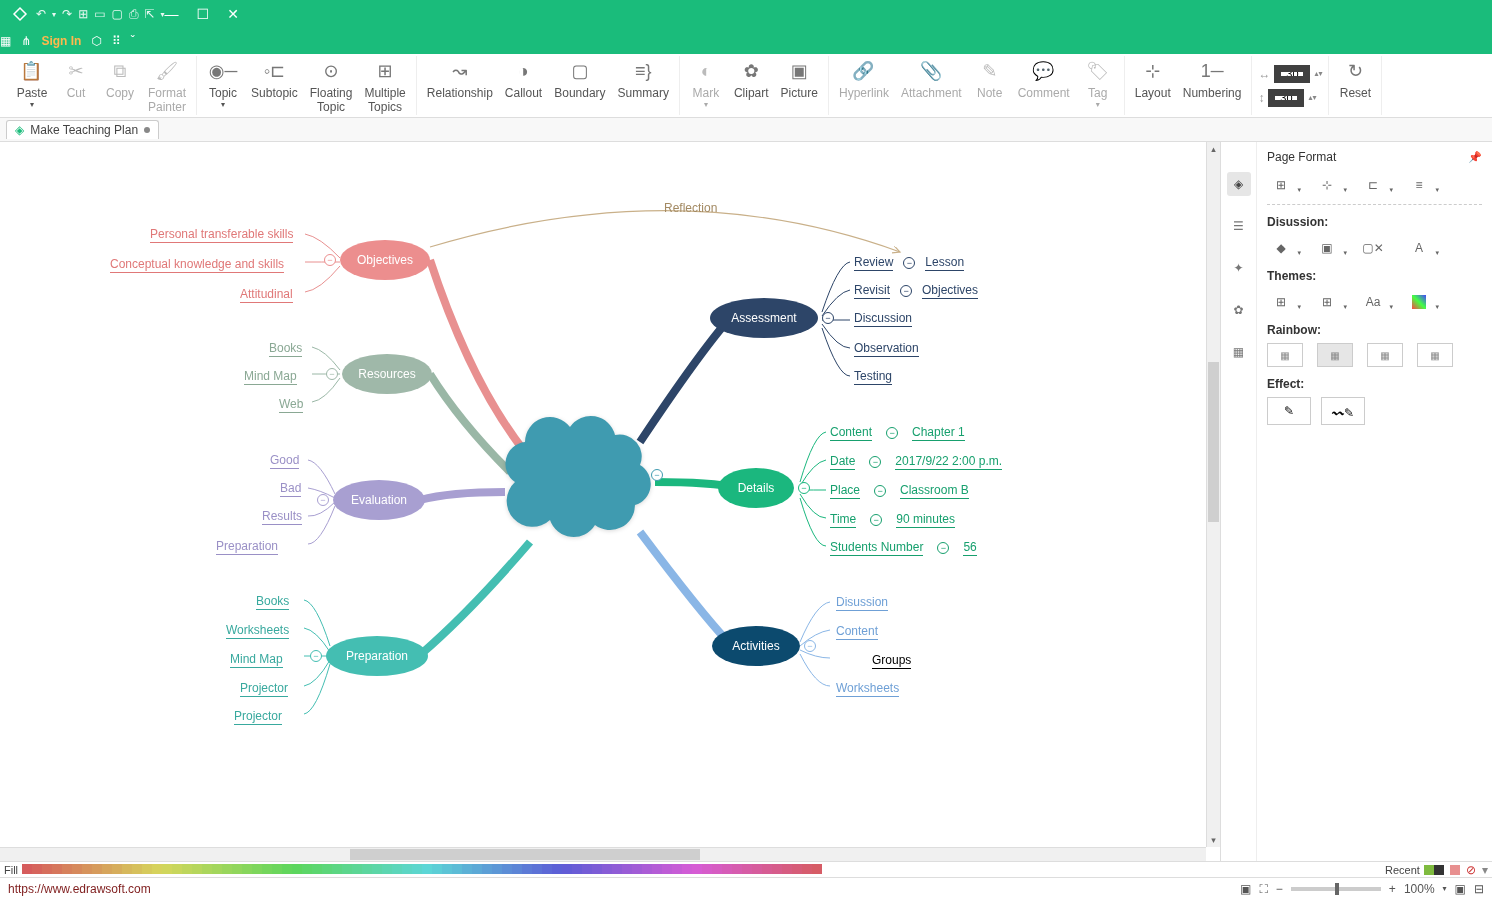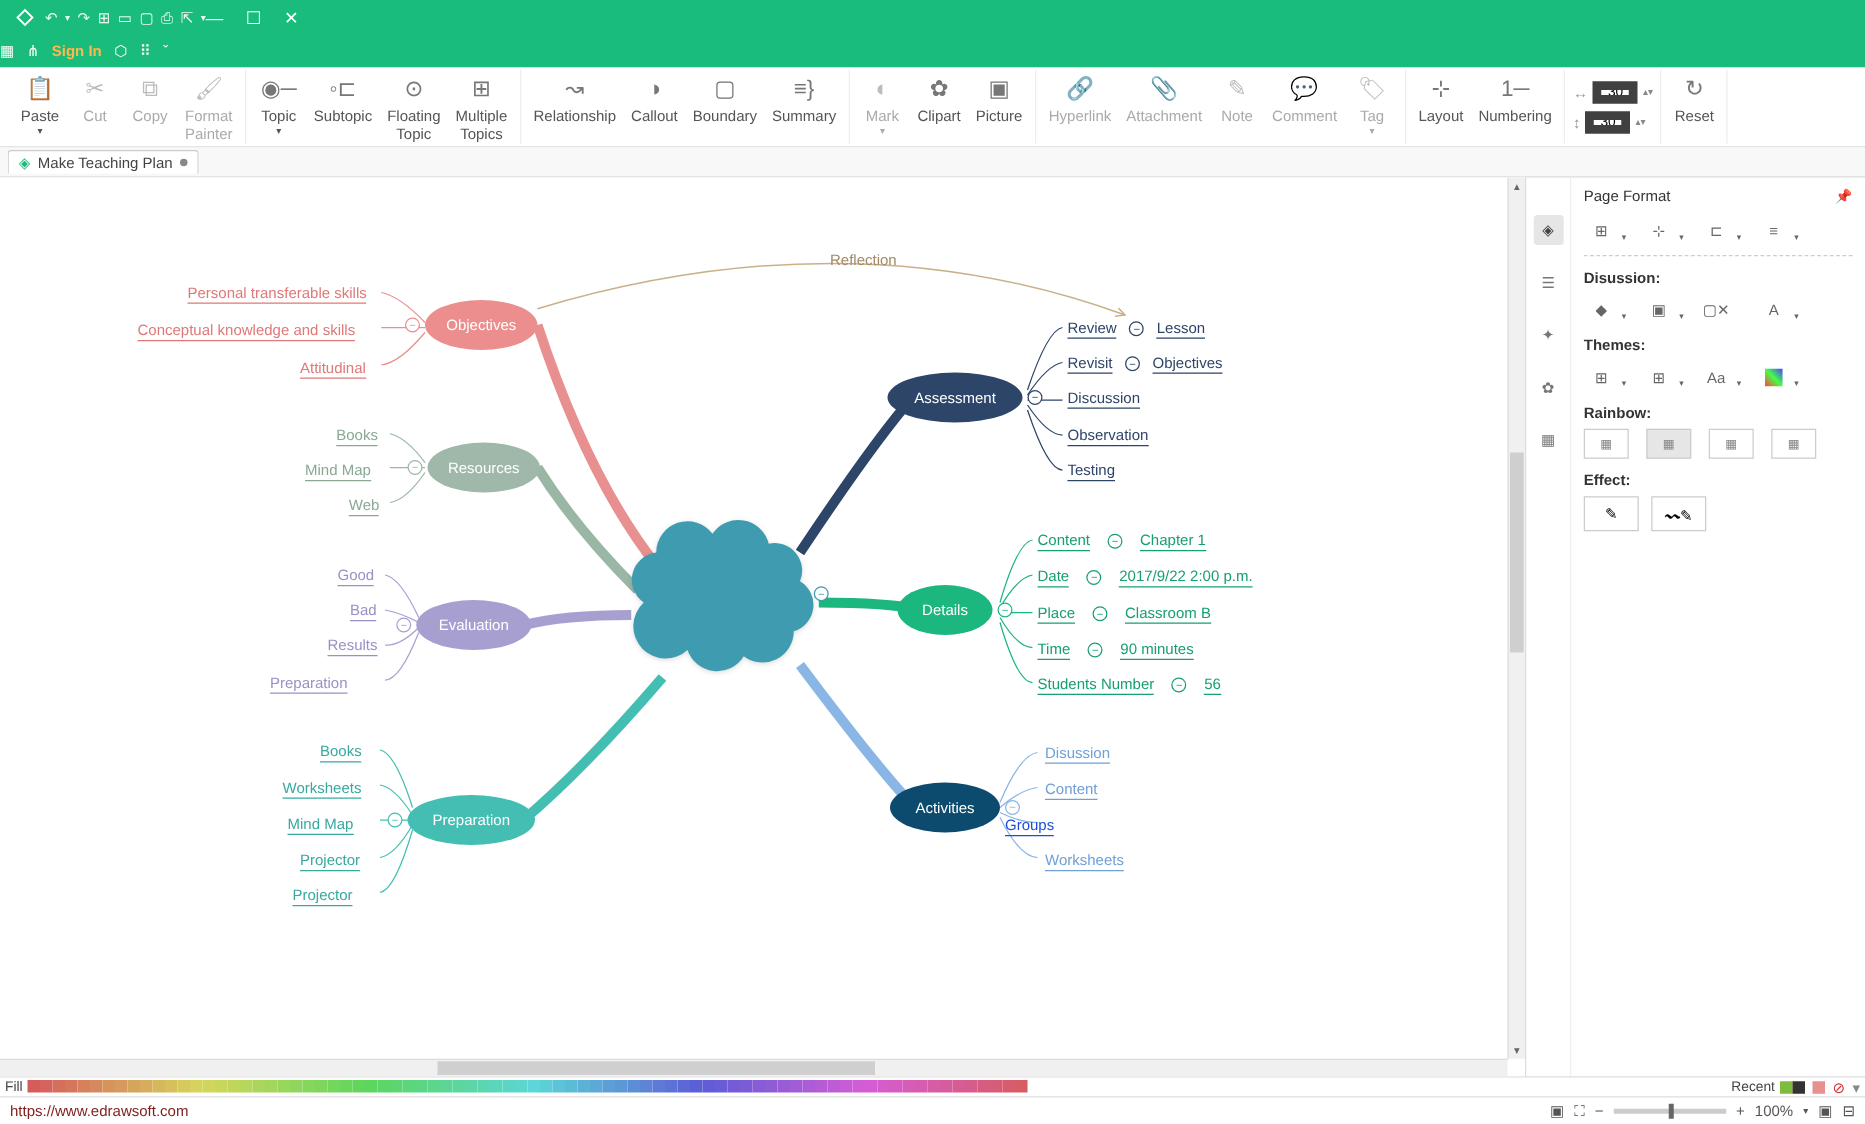--- a/index.html
+++ b/index.html
@@ -354,21 +354,21 @@
     <div class="sub" style="left:826px;top:338px;color:#17a06e"><span class="uline">Place</span><span class="collapse" style="position:static;display:inline-flex;margin:0 14px;border-color:#17a06e;color:#17a06e;vertical-align:middle">−</span><span class="uline">Classroom B</span></div>
     <div class="sub" style="left:826px;top:367px;color:#17a06e"><span class="uline">Time</span><span class="collapse" style="position:static;display:inline-flex;margin:0 14px;border-color:#17a06e;color:#17a06e;vertical-align:middle">−</span><span class="uline">90 minutes</span></div>
     <div class="sub" style="left:826px;top:395px;color:#17a06e"><span class="uline">Students Number</span><span class="collapse" style="position:static;display:inline-flex;margin:0 14px;border-color:#17a06e;color:#17a06e;vertical-align:middle">−</span><span class="uline">56</span></div>
 
     <div class="node" style="left:712px;top:484px;width:88px;height:40px;background:#0c4a6e">
         <span>Activities</span>
       </div>
     <div class="collapse" style="left:804px;top:498px;border-color:#8ab6e6;color:#8ab6e6">−</div>
     <div class="sub" style="left:832px;top:450px;color:#6fa0d6"><span class="uline">Disussion</span></div>
     <div class="sub" style="left:832px;top:479px;color:#6fa0d6"><span class="uline">Content</span></div>
-    <div class="sub" style="left:800px;top:508px;color:#1d4ed8"><span class="uline">Groups</span></div>
+    <div class="sub" style="left:868px;top:508px;color:#000000"><span class="uline">Groups</span></div>
     <div class="sub" style="left:832px;top:536px;color:#6fa0d6"><span class="uline">Worksheets</span></div>
 
     <div class="scroll-v">
       <div class="arrow" style="top:0">▴</div>
       <div class="thumb"></div>
       <div class="arrow" style="bottom:0">▾</div>
     </div>
     <div class="scroll-h">
       <div class="thumb"></div>
     </div>

